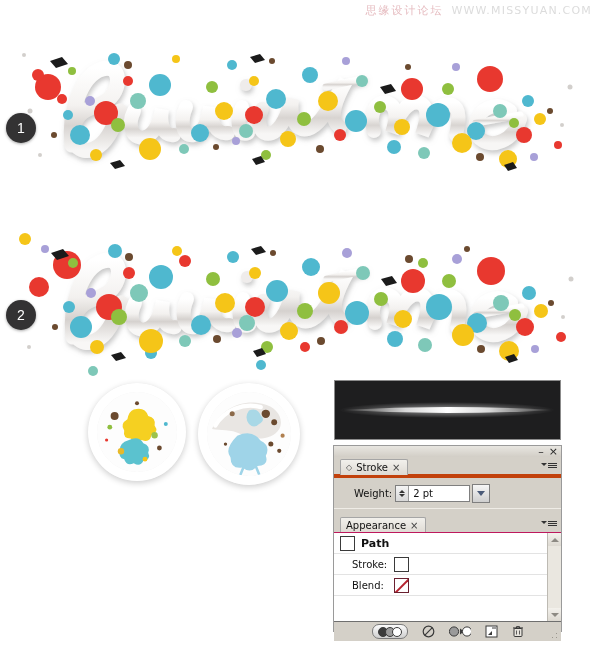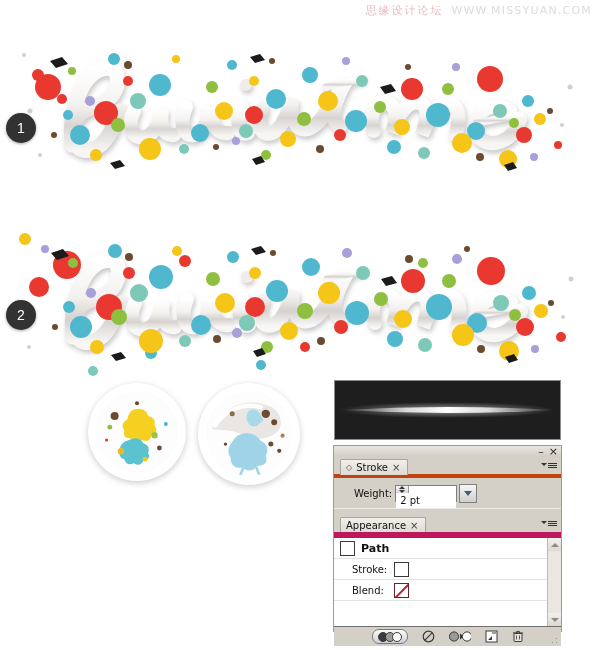--- a/index.html
+++ b/index.html
@@ -86,41 +86,41 @@
   }
 
   
   #stroke-body{
     height:30px;background:#d4d0c8;border-top:4px solid #c2410c;
     display:flex;align-items:center;padding-left:20px;
   }
   .field-label{font-size:10px;margin-right:3px;}
   .num-input{
     display:flex;align-items:stretch;height:15px;
-    border:1px solid #7f7f7f;background:#fff;flex-direction:column;
+    border:1px solid #7f7f7f;background:#fff;
   }
   .stepper{
     width:12px;background:linear-gradient(#f4f4f4,#d8d8d8);
     border-right:1px solid #9a9a9a;
     display:flex;flex-direction:column;justify-content:center;align-items:center;gap:1px;
   }
   .stepper .up{width:0;height:0;border-left:3px solid transparent;border-right:3px solid transparent;border-bottom:3px solid #333;}
   .stepper .down{width:0;height:0;border-left:3px solid transparent;border-right:3px solid transparent;border-top:3px solid #333;}
   .num-val{width:52px;padding:0 4px;font-size:10px;line-height:15px;background:#fff;color:#111;}
   .combo-btn{
     width:16px;height:17px;margin-left:2px;
     background:linear-gradient(#f6f6f6,#cfcfcf);border:1px solid #7f7f7f;
     display:flex;align-items:center;justify-content:center;
   }
   .combo-btn .chev{width:0;height:0;border-left:4px solid transparent;border-right:4px solid transparent;border-top:5px solid #4a5a78;}
 
   .panel-sep{height:6px;background:#d4d0c8;border-top:1px solid #efece6;}
 
   
-  #appearance-body{background:#fff;border-top:6px solid #be185d;position:relative;height:88px;}
+  #appearance-body{background:#fff;border-top:1px solid #be185d;position:relative;height:88px;}
   .app-row{
     display:flex;align-items:center;height:20px;padding-left:6px;
     border-bottom:1px solid #e3e3e3;font-size:10px;margin-right:13px;
   }
   .row-path{font-weight:bold;font-size:11px;}
   .sw{width:13px;height:13px;border:1.5px solid #3a3a3a;background:#fff;margin-right:6px;flex:none;}
   .sw-none{position:relative;overflow:hidden;border:1.5px solid #6a2030;}
   .sw-none:after{
     content:"";position:absolute;left:-3px;top:5px;width:22px;height:1.5px;
     background:#b6222f;transform:rotate(-45deg);

